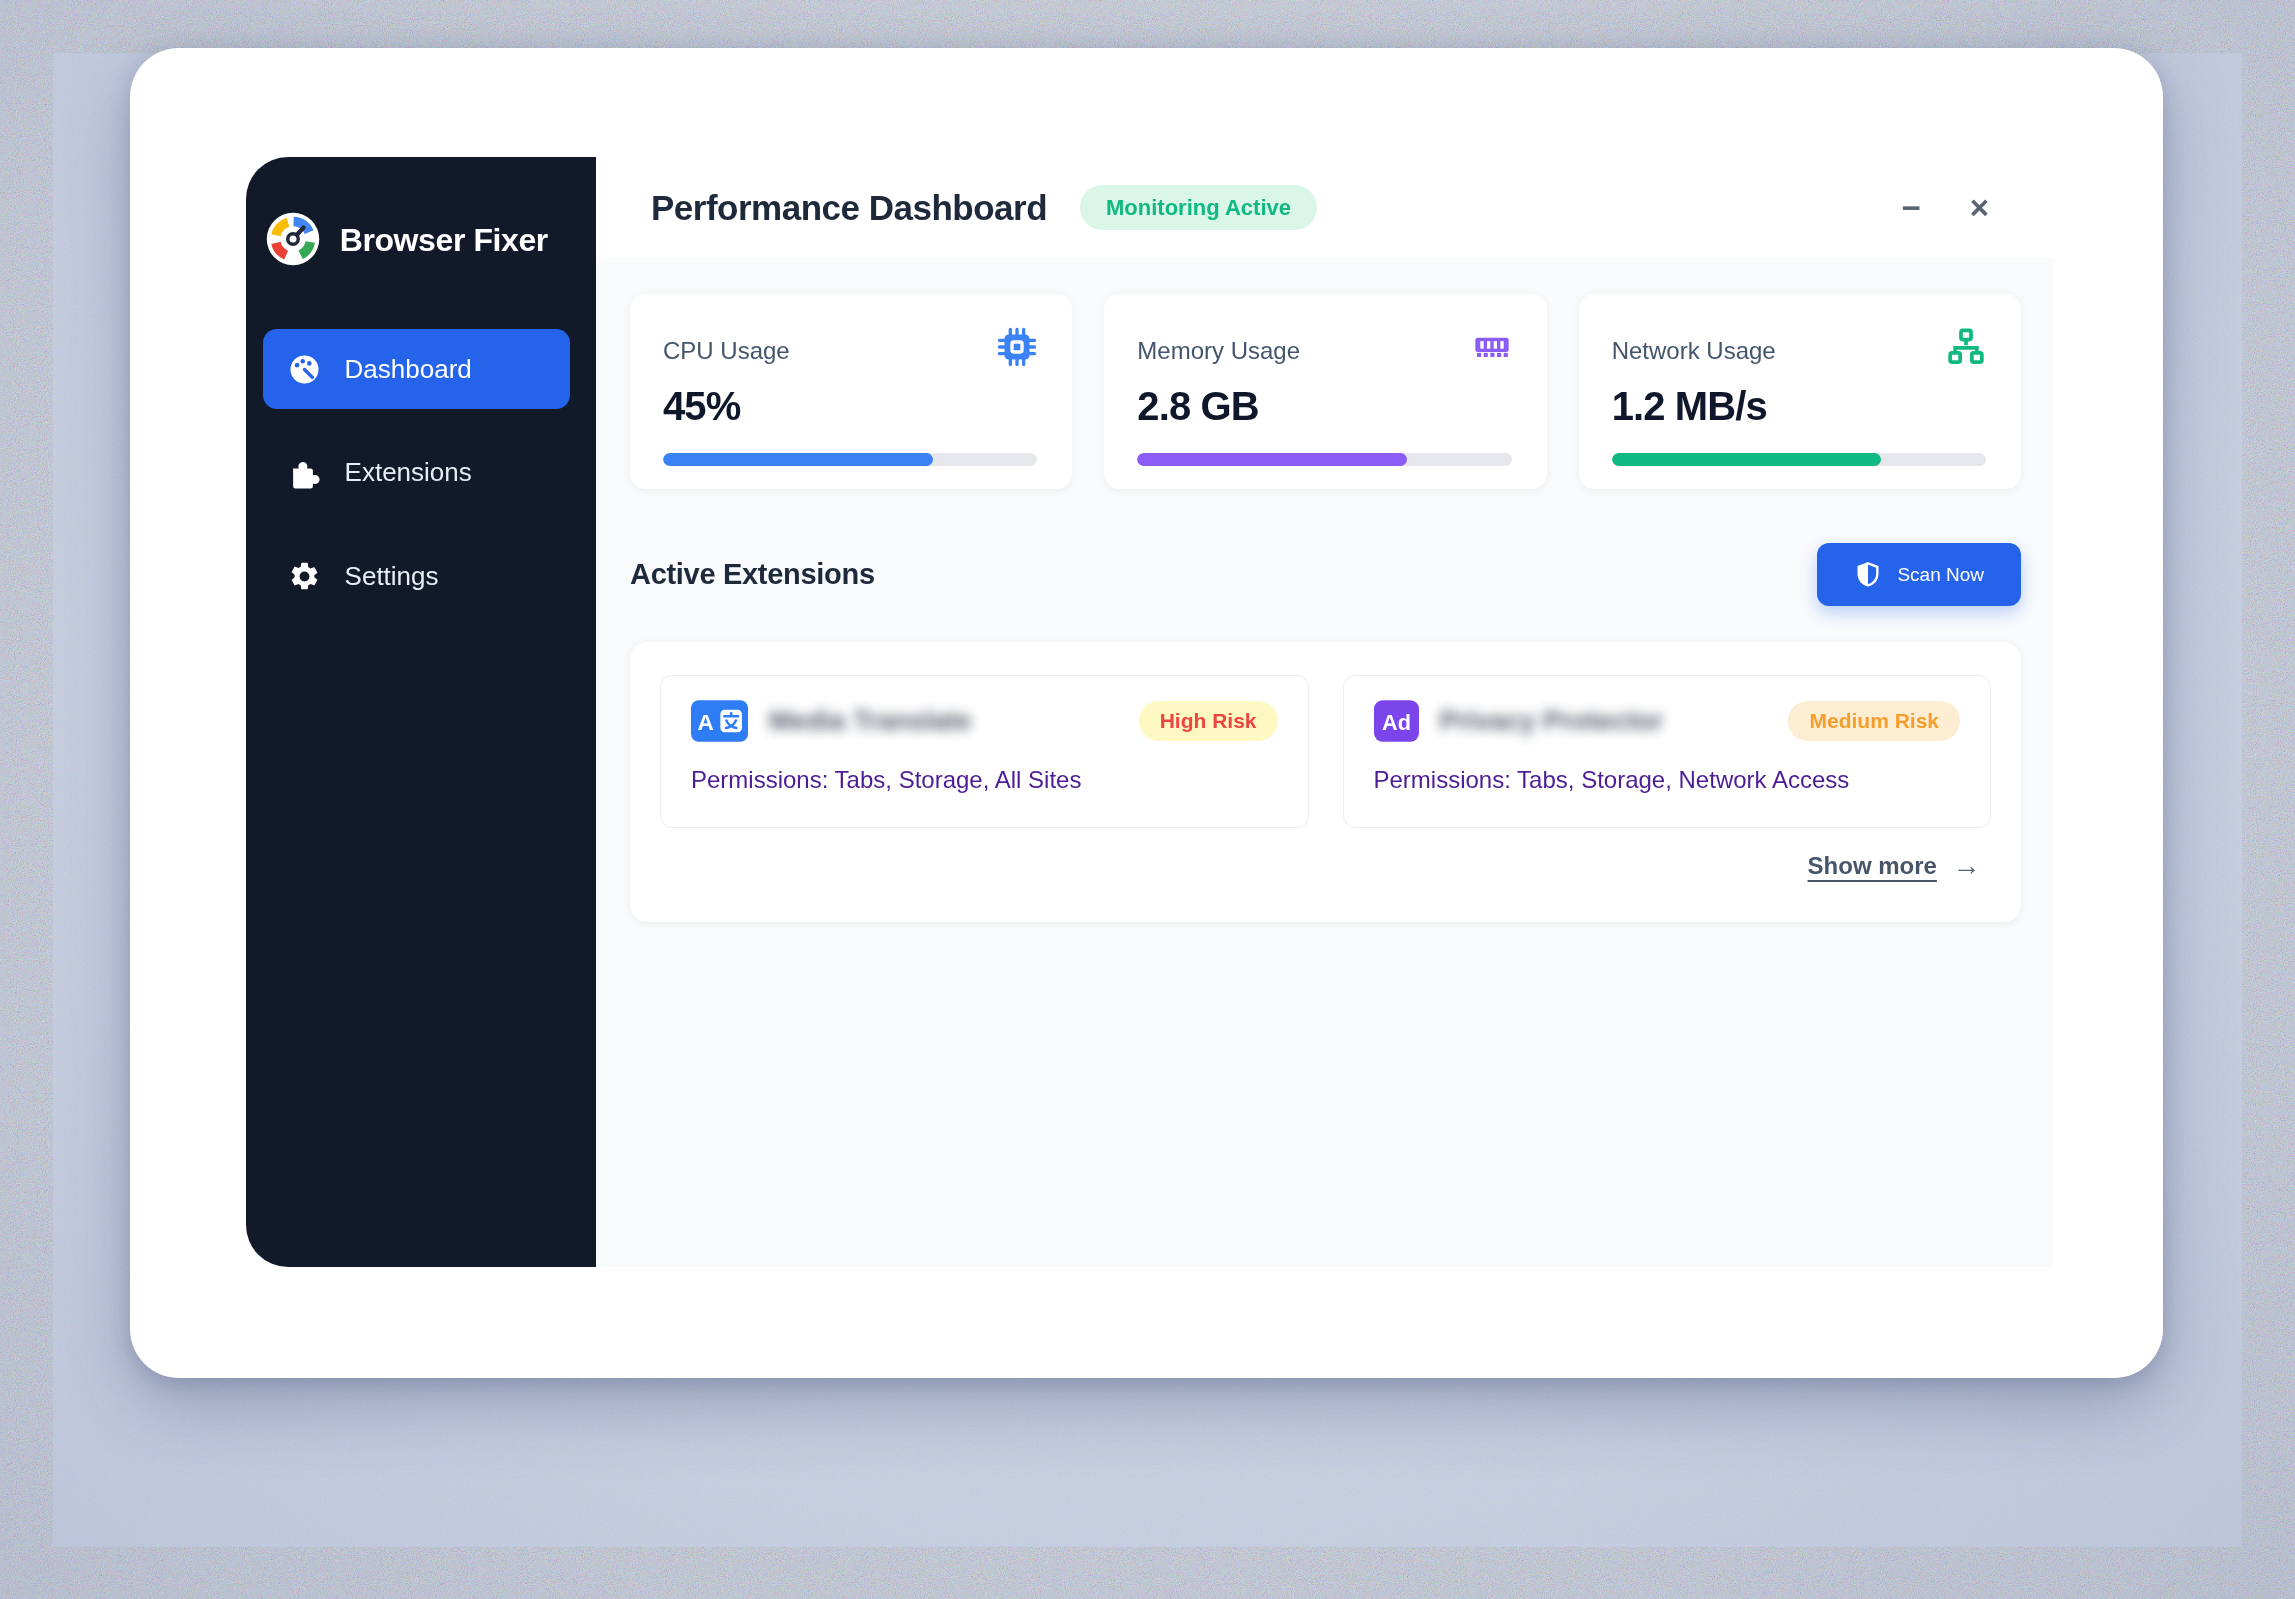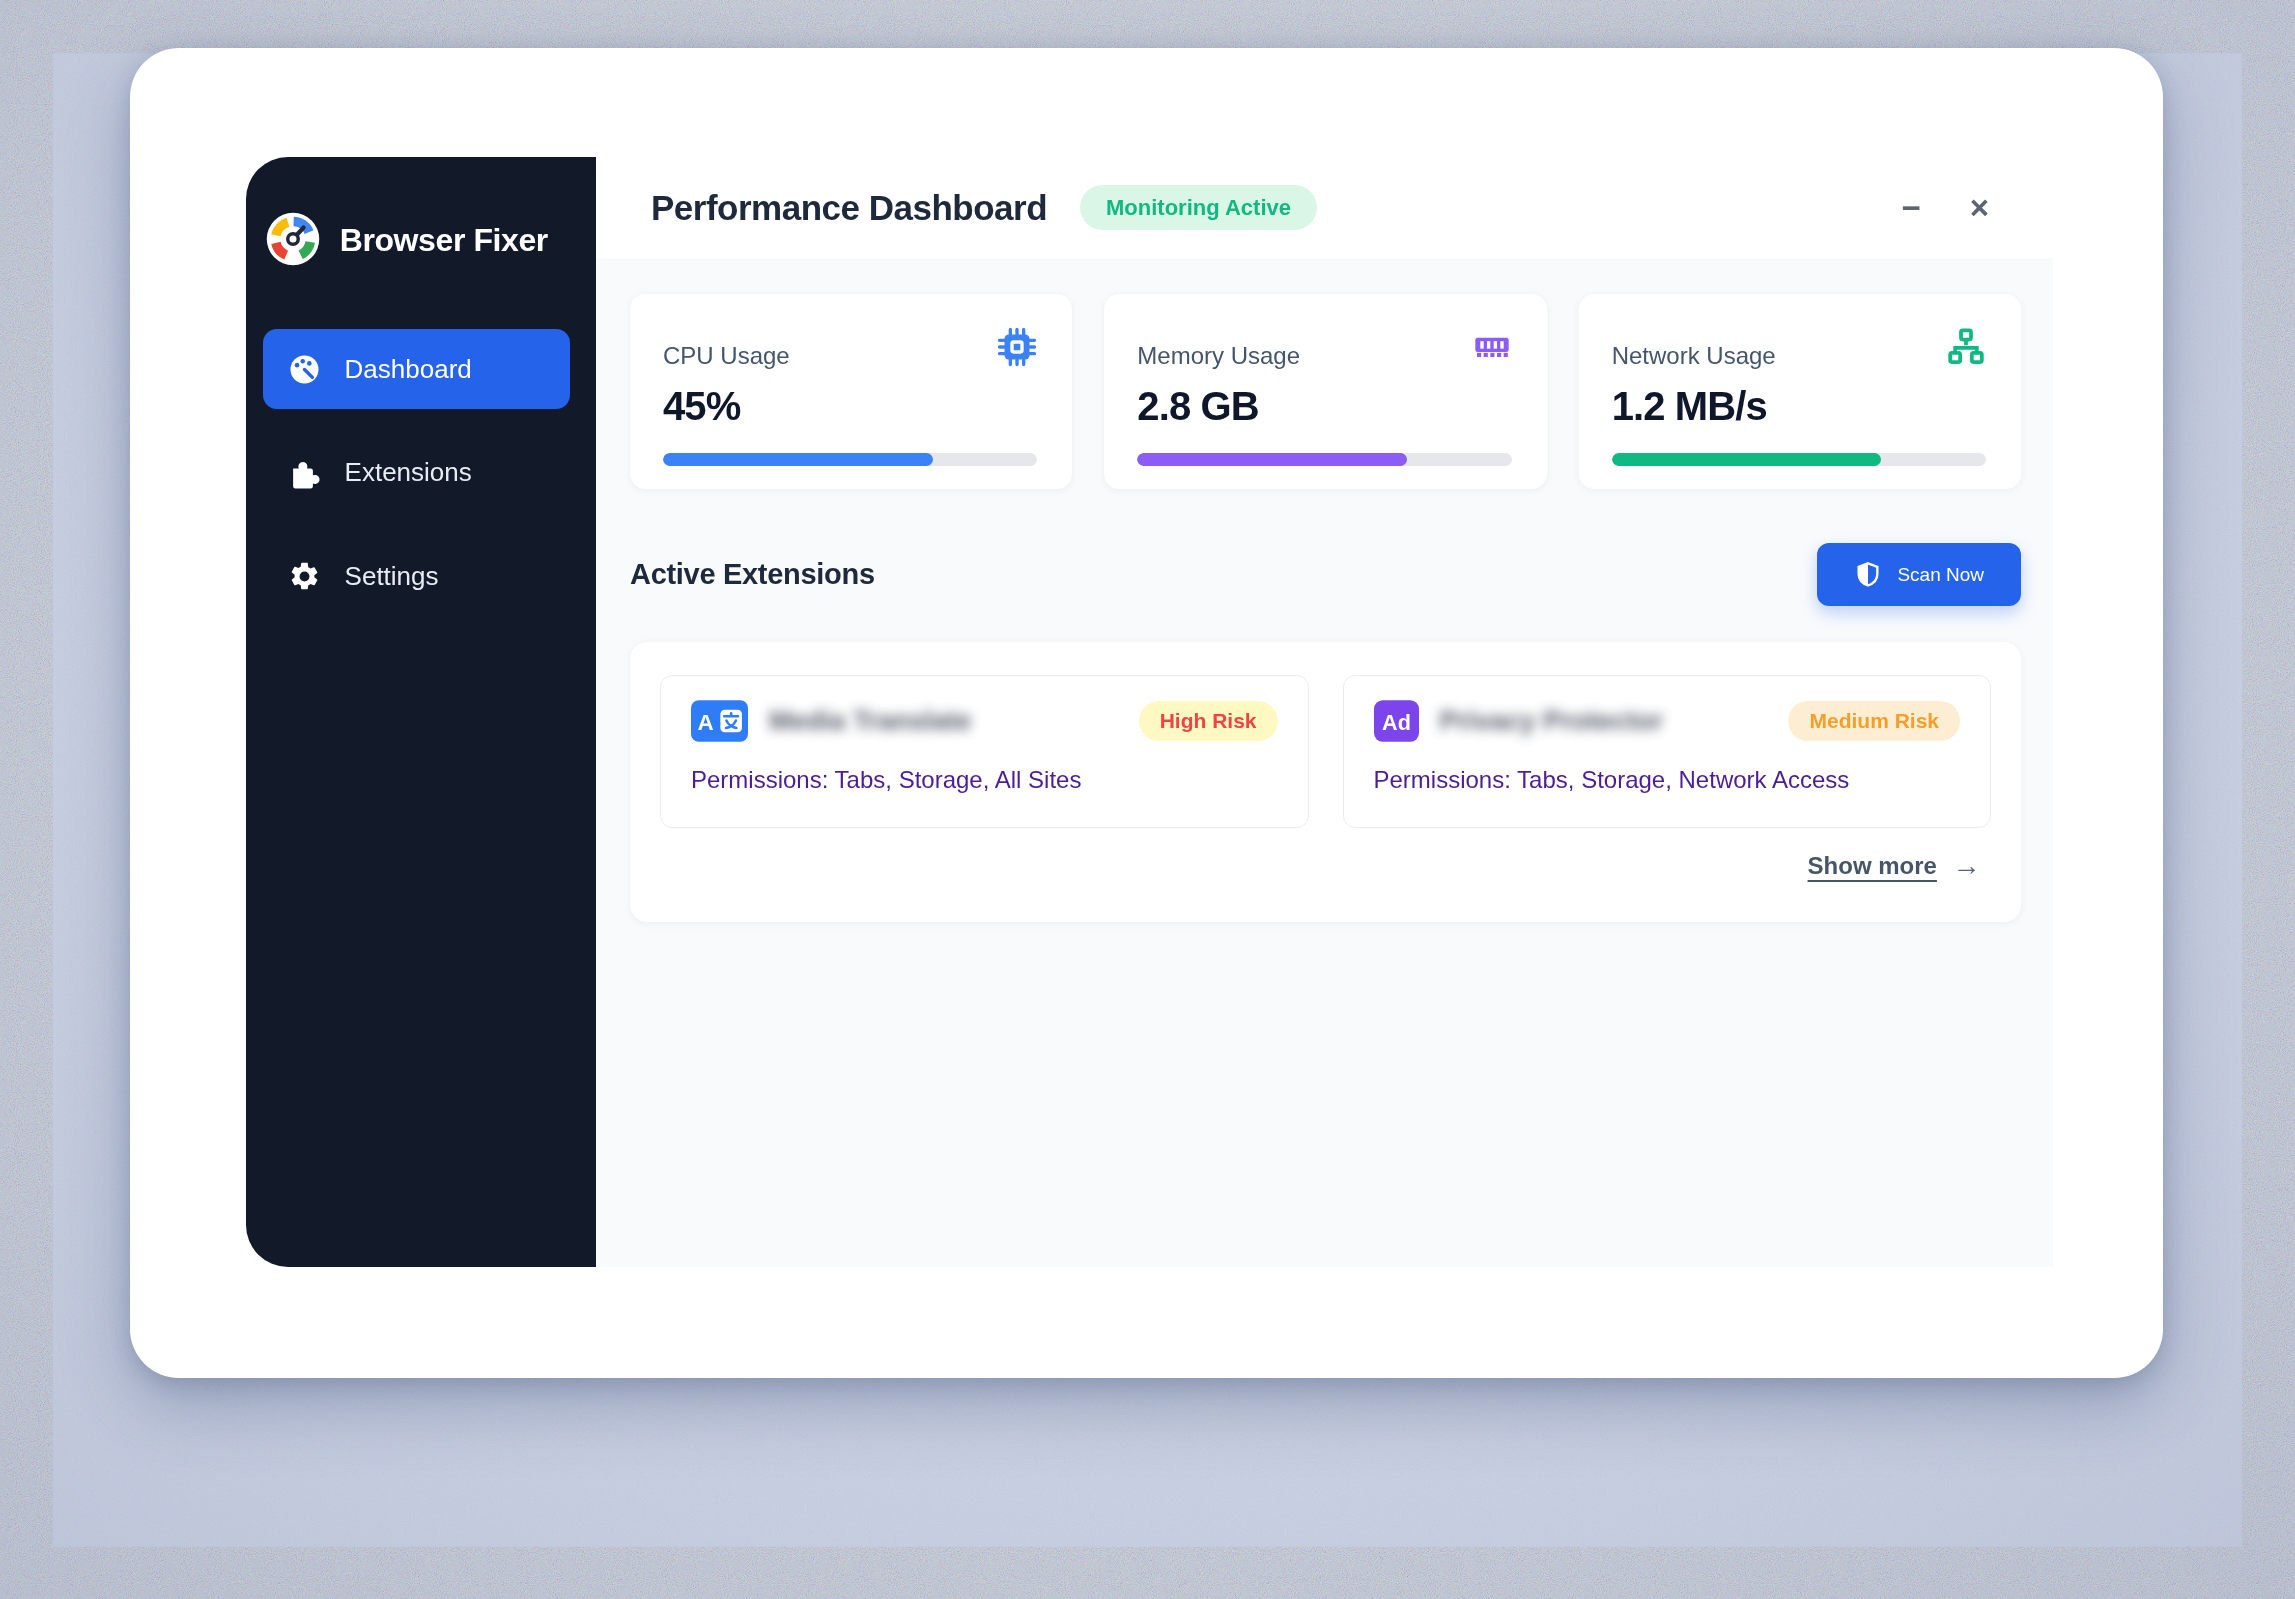--- a/index.html
+++ b/index.html
@@ -34,21 +34,21 @@
   .badge{margin-left:33px;background:#d9f6e6;color:#10b981;font-size:22px;font-weight:600;
     padding:0 26px;height:45px;display:flex;align-items:center;border-radius:869px;white-space:nowrap;}
   .win-controls{margin-left:auto;display:flex;align-items:center;gap:49px;color:#5b6474;}
   .ctl{font-size:33px;font-weight:700;line-height:1;cursor:pointer;}
 
   .main{flex:1;background:#f8fafc;padding:36px 32px 0 34px;}
 
   .stats{display:grid;grid-template-columns:repeat(3,1fr);gap:32px;}
   .stat{background:#ffffff;border-radius:15.7px;height:195px;padding:33px 35px 0 33px;
     box-shadow:0 1.7px 8.7px rgba(15,23,42,.05);}
-  .stat-top{display:flex;align-items:flex-end;justify-content:space-between;gap:27px;}
+  .stat-top{display:flex;align-items:center;justify-content:space-between;gap:27px;}
   .stat-label{font-size:24px;color:#45556c;font-weight:500;margin-top:5.2px;}
   .stat-value{font-size:40px;font-weight:800;color:#0f172a;margin-top:14px;letter-spacing:-0.9px;}
   .bar{margin-top:24px;height:13px;background:#e5e7eb;border-radius:869px;overflow:hidden;}
   .bar-fill{height:100%;border-radius:869px;}
   .fill-blue{background:#3b82f6;} .fill-purple{background:#8b5cf6;} .fill-green{background:#10b981;}
 
   .section-row{margin-top:54px;display:flex;align-items:center;justify-content:space-between;height:63px;}
   .section-title{font-size:29px;font-weight:700;color:#1e293b;letter-spacing:-0.3px;}
   .scan-btn{height:63px;background:#2563eb;color:#fff;border:none;border-radius:12px;padding:0 37px;
     font-size:19px;font-weight:500;display:flex;align-items:center;gap:15.7px;cursor:pointer;

